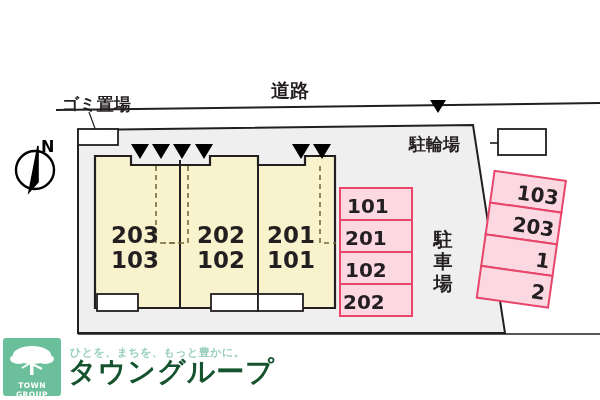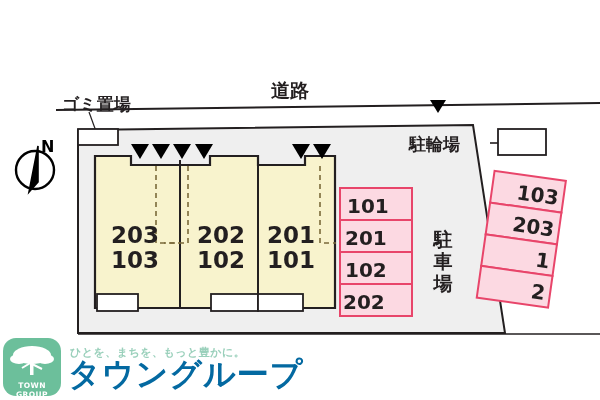--- a/index.html
+++ b/index.html
@@ -6,27 +6,27 @@
   body{width:600px;height:400px;overflow:hidden;
        font-family:"DejaVu Sans","Liberation Sans",sans-serif;}
   #root{position:relative;width:600px;height:400px;background:#ffffff;}
   svg.map{position:absolute;left:0;top:0;width:600px;height:400px;display:block;}
 
   .jp{font-family:"DejaVu Sans","Liberation Sans",sans-serif;font-weight:700;}
 
   
   .logo-wrap{position:absolute;left:0;top:336px;width:600px;height:64px;}
   .logo-badge{position:absolute;left:3px;top:2px;width:58px;height:58px;
-              background:#6cbf9b;border-radius:13px;}
+              background:#6cbf9b;border-radius:3px;}
   .logo-badge .tree{position:absolute;left:6px;top:4px;width:46px;height:36px;}
   .logo-badge .tg{position:absolute;left:0;top:43px;width:58px;text-align:center;
                   color:#ffffff;font-size:7.5px;letter-spacing:.4px;font-weight:700;}
   .tagline{position:absolute;left:70px;top:9px;font-size:11px;color:#9ad0bb;
            letter-spacing:.5px;font-weight:700;text-align:right;}
-  .brand{position:absolute;left:68px;top:22px;font-size:32px;color:#0369a1;
+  .brand{position:absolute;left:68px;top:22px;font-size:28px;color:#14532d;
          letter-spacing:1px;font-weight:700;line-height:1;}
 </style>
 </head>
 <body>
 
 <div id="root">
 
   <svg class="map" viewBox="0 0 600 400">
 
     <polygon points="78,130 473,125 505,333 78,333" fill="#efefef" stroke="#231f20" stroke-width="2"></polygon>

